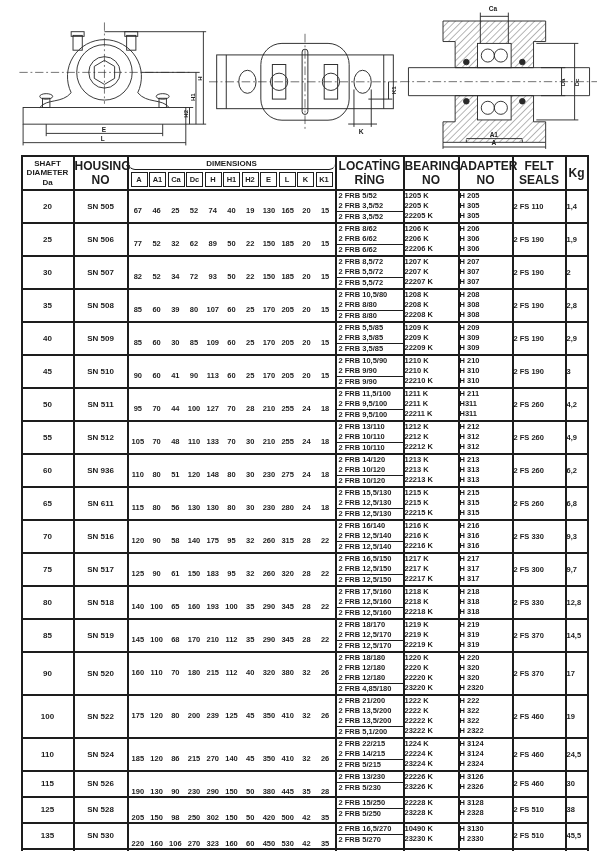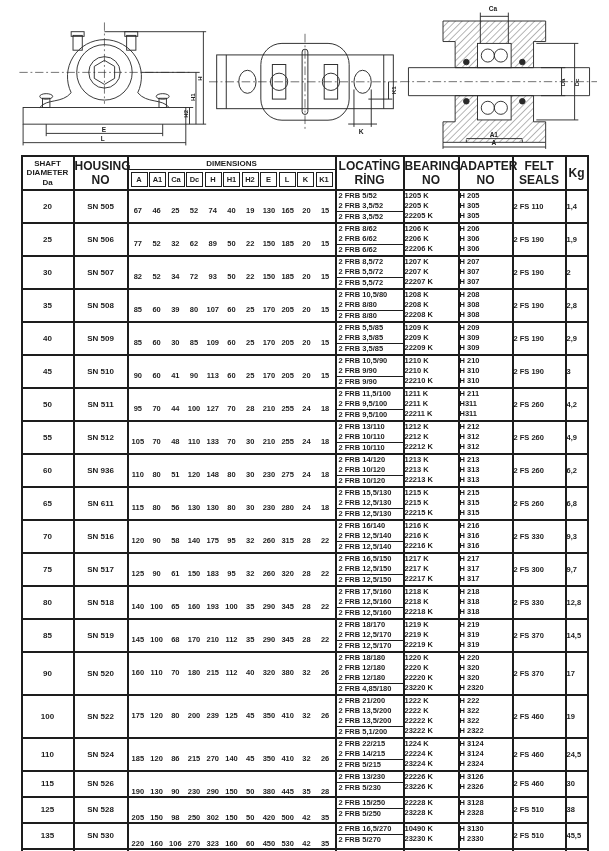--- a/index.html
+++ b/index.html
@@ -14,21 +14,21 @@
   svg text { font-family:"Liberation Sans", sans-serif; font-weight:bold; fill:#222; }
 
   table.spec { border-collapse:collapse; table-layout:fixed; width:566px;
     margin:1px auto 0 auto; }
   table.spec th, table.spec td { border:2px solid #1d1d1d; padding:0; }
   th { font-weight:bold; background:#fff; }
   .th-stack { font-size:8px; line-height:9.5px; text-align:center; }
   .th-plain { font-size:12px; text-align:center; vertical-align:middle; }
   .dims-head { padding:0; vertical-align:top; }
   .dims-title { font-size:8px; text-align:center; padding:2px 0 1px 0;
-    border-bottom:1.5px solid #1d1d1d; font-weight:bold; }
+    border-bottom:1.5px solid #1d1d1d; font-weight:bold;border-radius:6px; }
   .dims-boxes { display:flex; gap:1.5px; padding:1.5px 2px 2px 2px; }
   .dims-boxes span { flex:1; border:1.5px solid #1d1d1d; font-size:7.5px;
     height:15px; line-height:13px; text-align:center; font-weight:bold; }
 
   td { font-weight:bold; }
   .c-da, .c-housing { text-align:center; vertical-align:middle; font-size:8px; }
   .c-dims { vertical-align:top; }
   .dims-grid { display:grid; grid-template-columns:repeat(11,1fr); padding-top:15px; }
   .dims-grid span { text-align:center; font-size:7.5px; line-height:9px; }
   .c-rings { vertical-align:top; }

